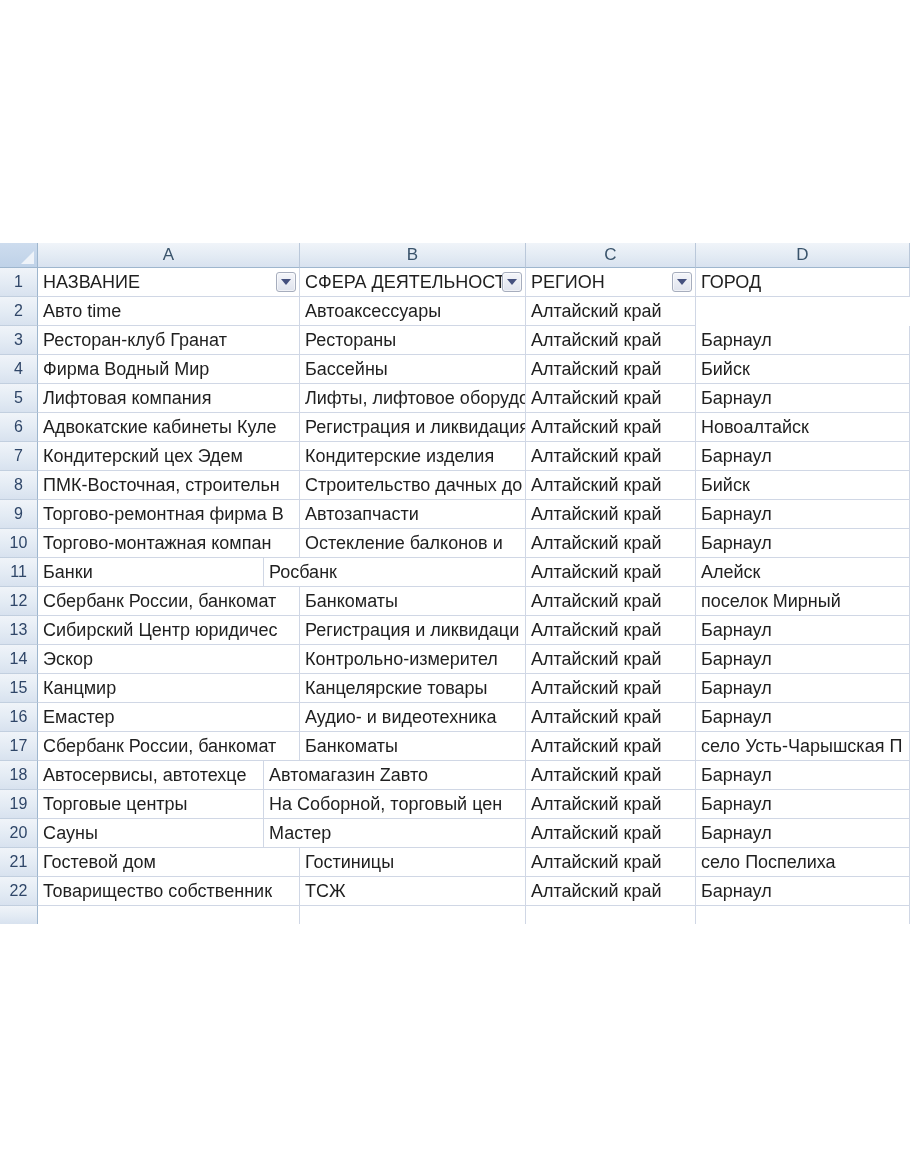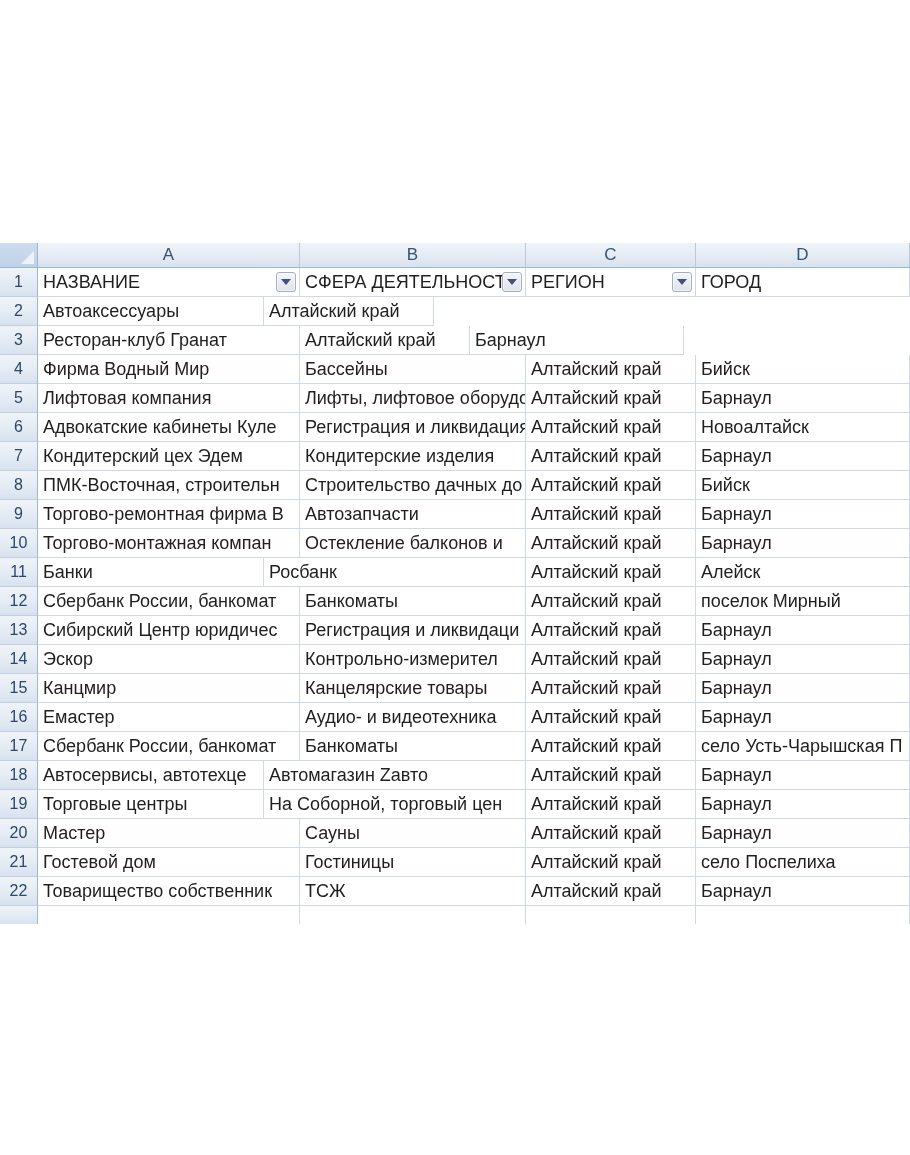--- a/index.html
+++ b/index.html
@@ -95,27 +95,29 @@
       </span>
     </div>
     <div class="cell w-d">
       <span>ГОРОД</span>
     </div>
   </div>
 
   <div id="data-rows">
   <div class="row">
     <div class="rownum">2</div>
+    <div class="cell w-a">Авто time</div>
     <div class="cell w-b">Автоаксессуары</div>
     <div class="cell w-c">Алтайский край</div>
   </div>
 
   <div class="row">
     <div class="rownum">3</div>
     <div class="cell w-a">Ресторан-клуб Гранат</div>
+    <div class="cell w-b">Рестораны</div>
     <div class="cell w-c">Алтайский край</div>
     <div class="cell w-d">Барнаул</div>
   </div>
 
   <div class="row">
     <div class="rownum">4</div>
     <div class="cell w-a">Фирма Водный Мир</div>
     <div class="cell w-b">Бассейны</div>
     <div class="cell w-c">Алтайский край</div>
     <div class="cell w-d">Бийск</div>
@@ -236,22 +238,22 @@
   <div class="row">
     <div class="rownum">19</div>
     <div class="cell w-b">Торговые центры</div>
     <div class="cell w-a">На Соборной, торговый цен</div>
     <div class="cell w-c">Алтайский край</div>
     <div class="cell w-d">Барнаул</div>
   </div>
 
   <div class="row">
     <div class="rownum">20</div>
+    <div class="cell w-b">Сауны</div>
     <div class="cell w-a">Мастер</div>
-    <div class="cell w-b">Сауны</div>
     <div class="cell w-c">Алтайский край</div>
     <div class="cell w-d">Барнаул</div>
   </div>
 
   <div class="row">
     <div class="rownum">21</div>
     <div class="cell w-a">Гостевой дом</div>
     <div class="cell w-b">Гостиницы</div>
     <div class="cell w-c">Алтайский край</div>
     <div class="cell w-d">село Поспелиха</div>

